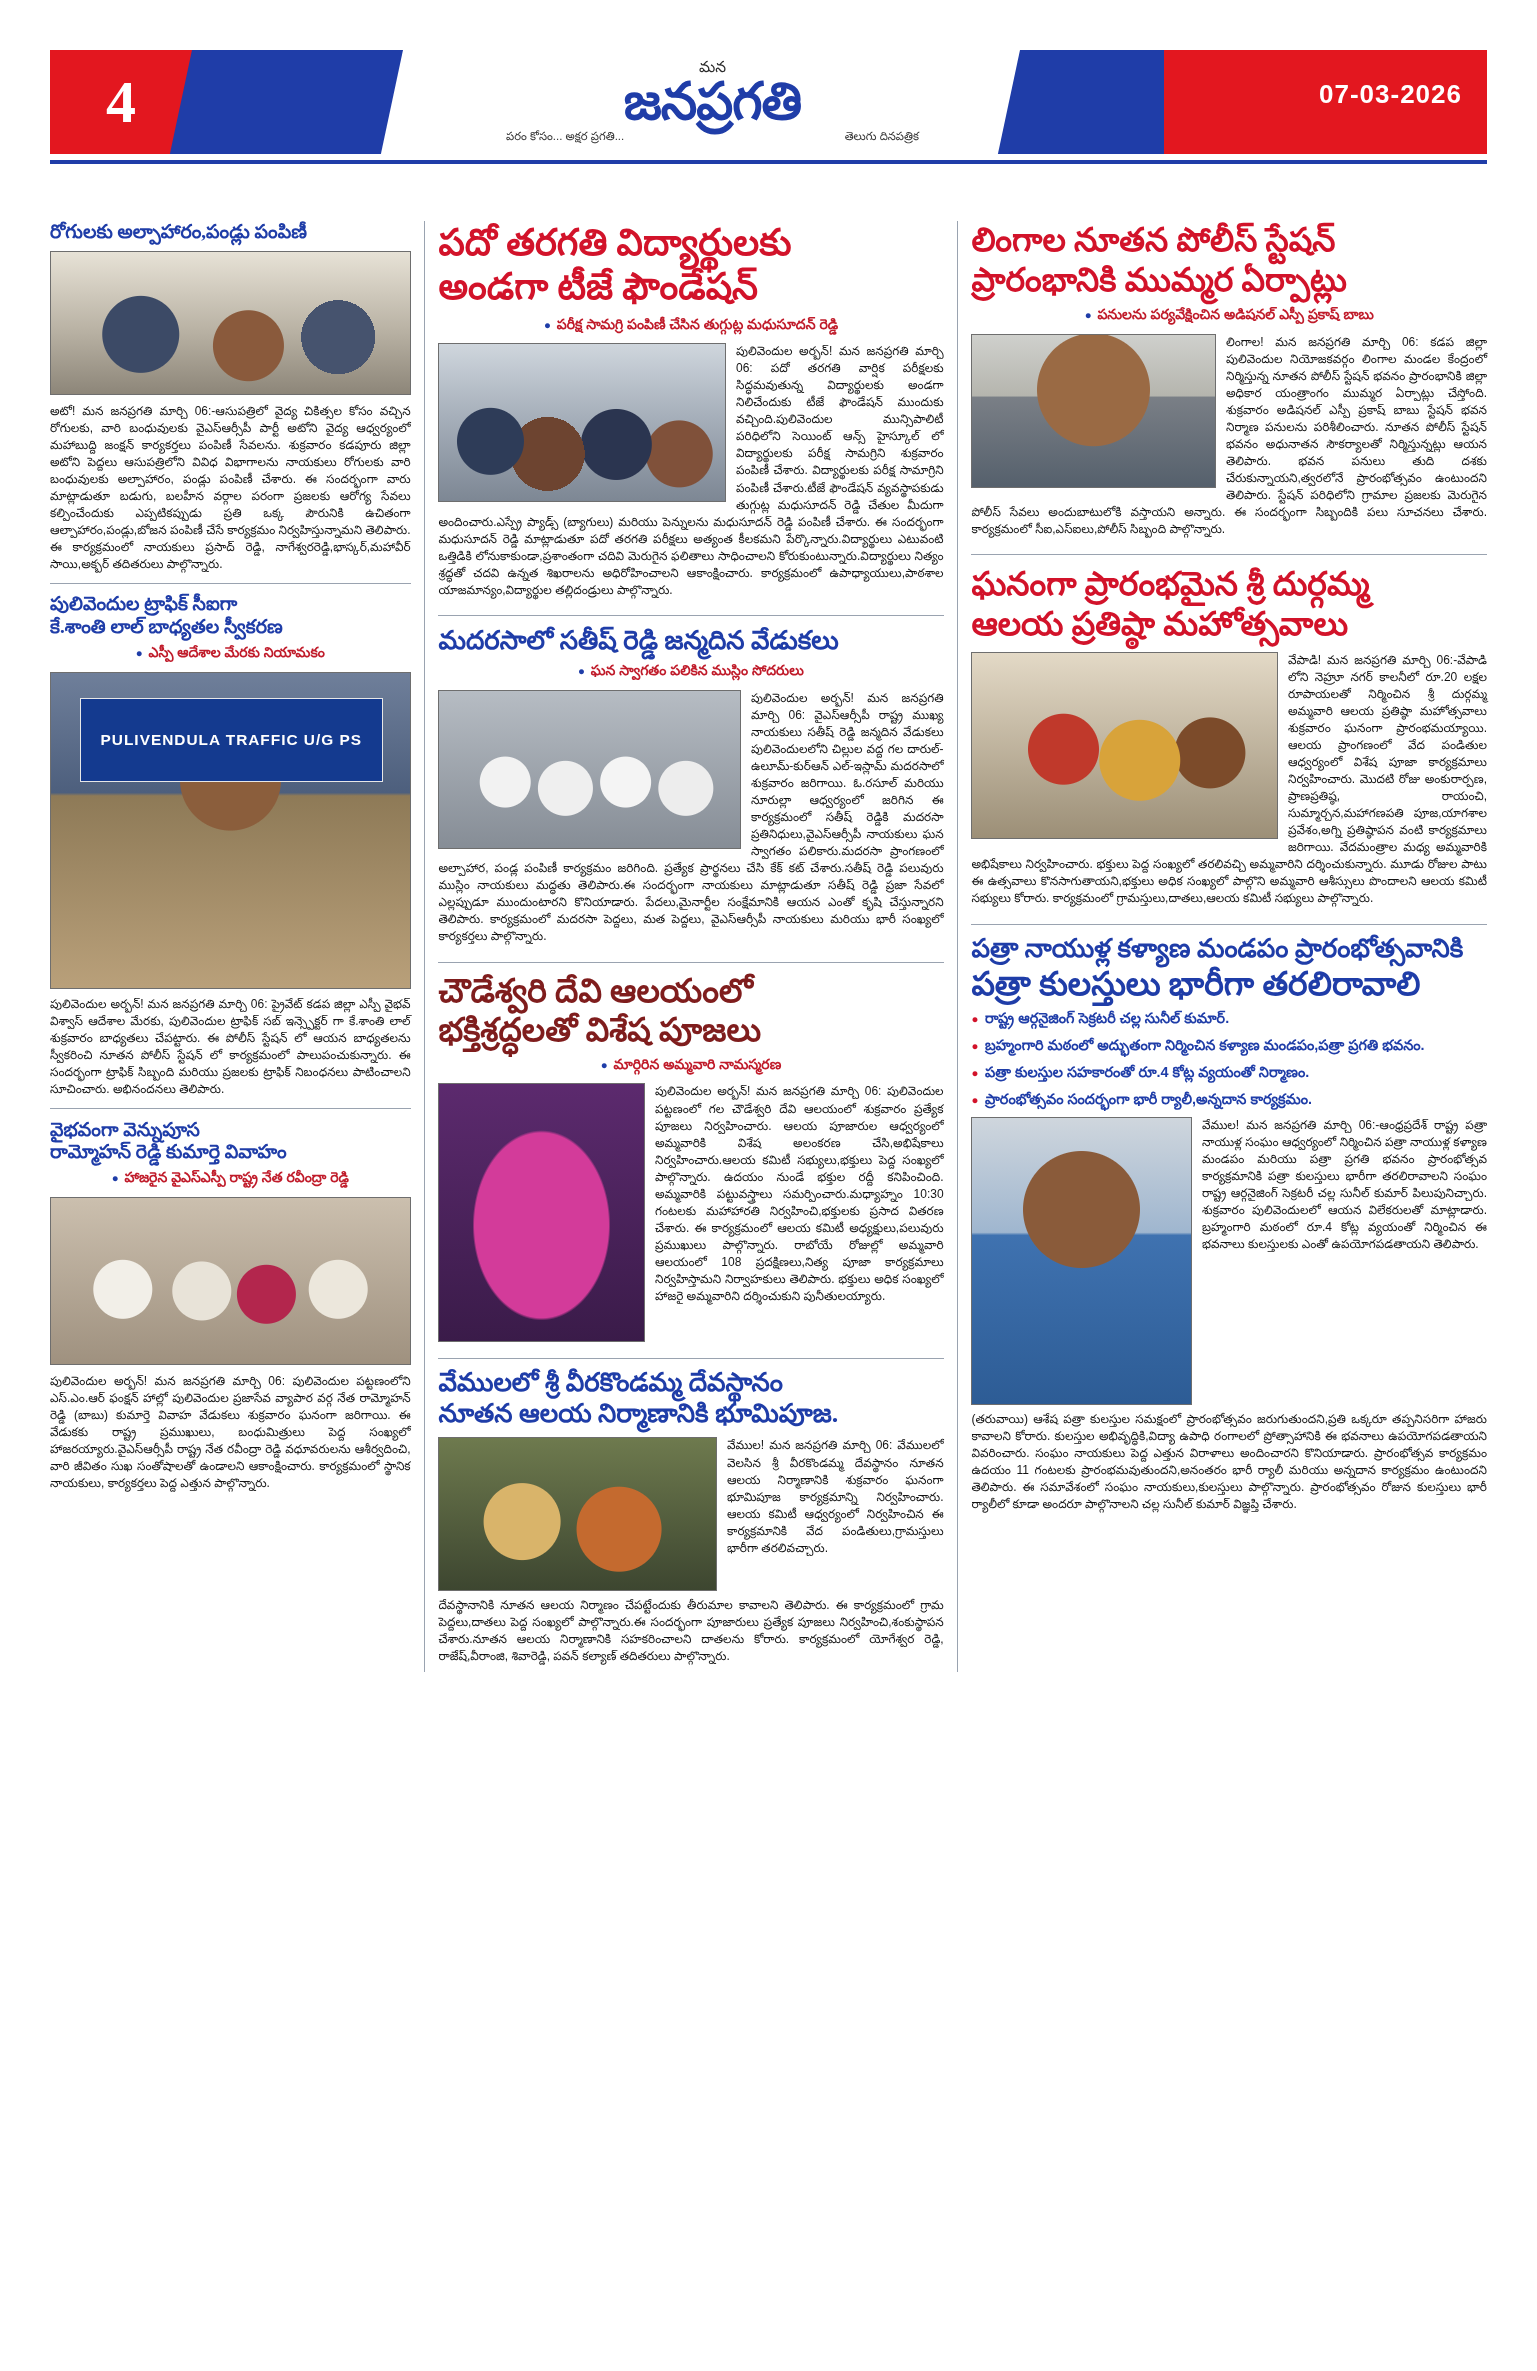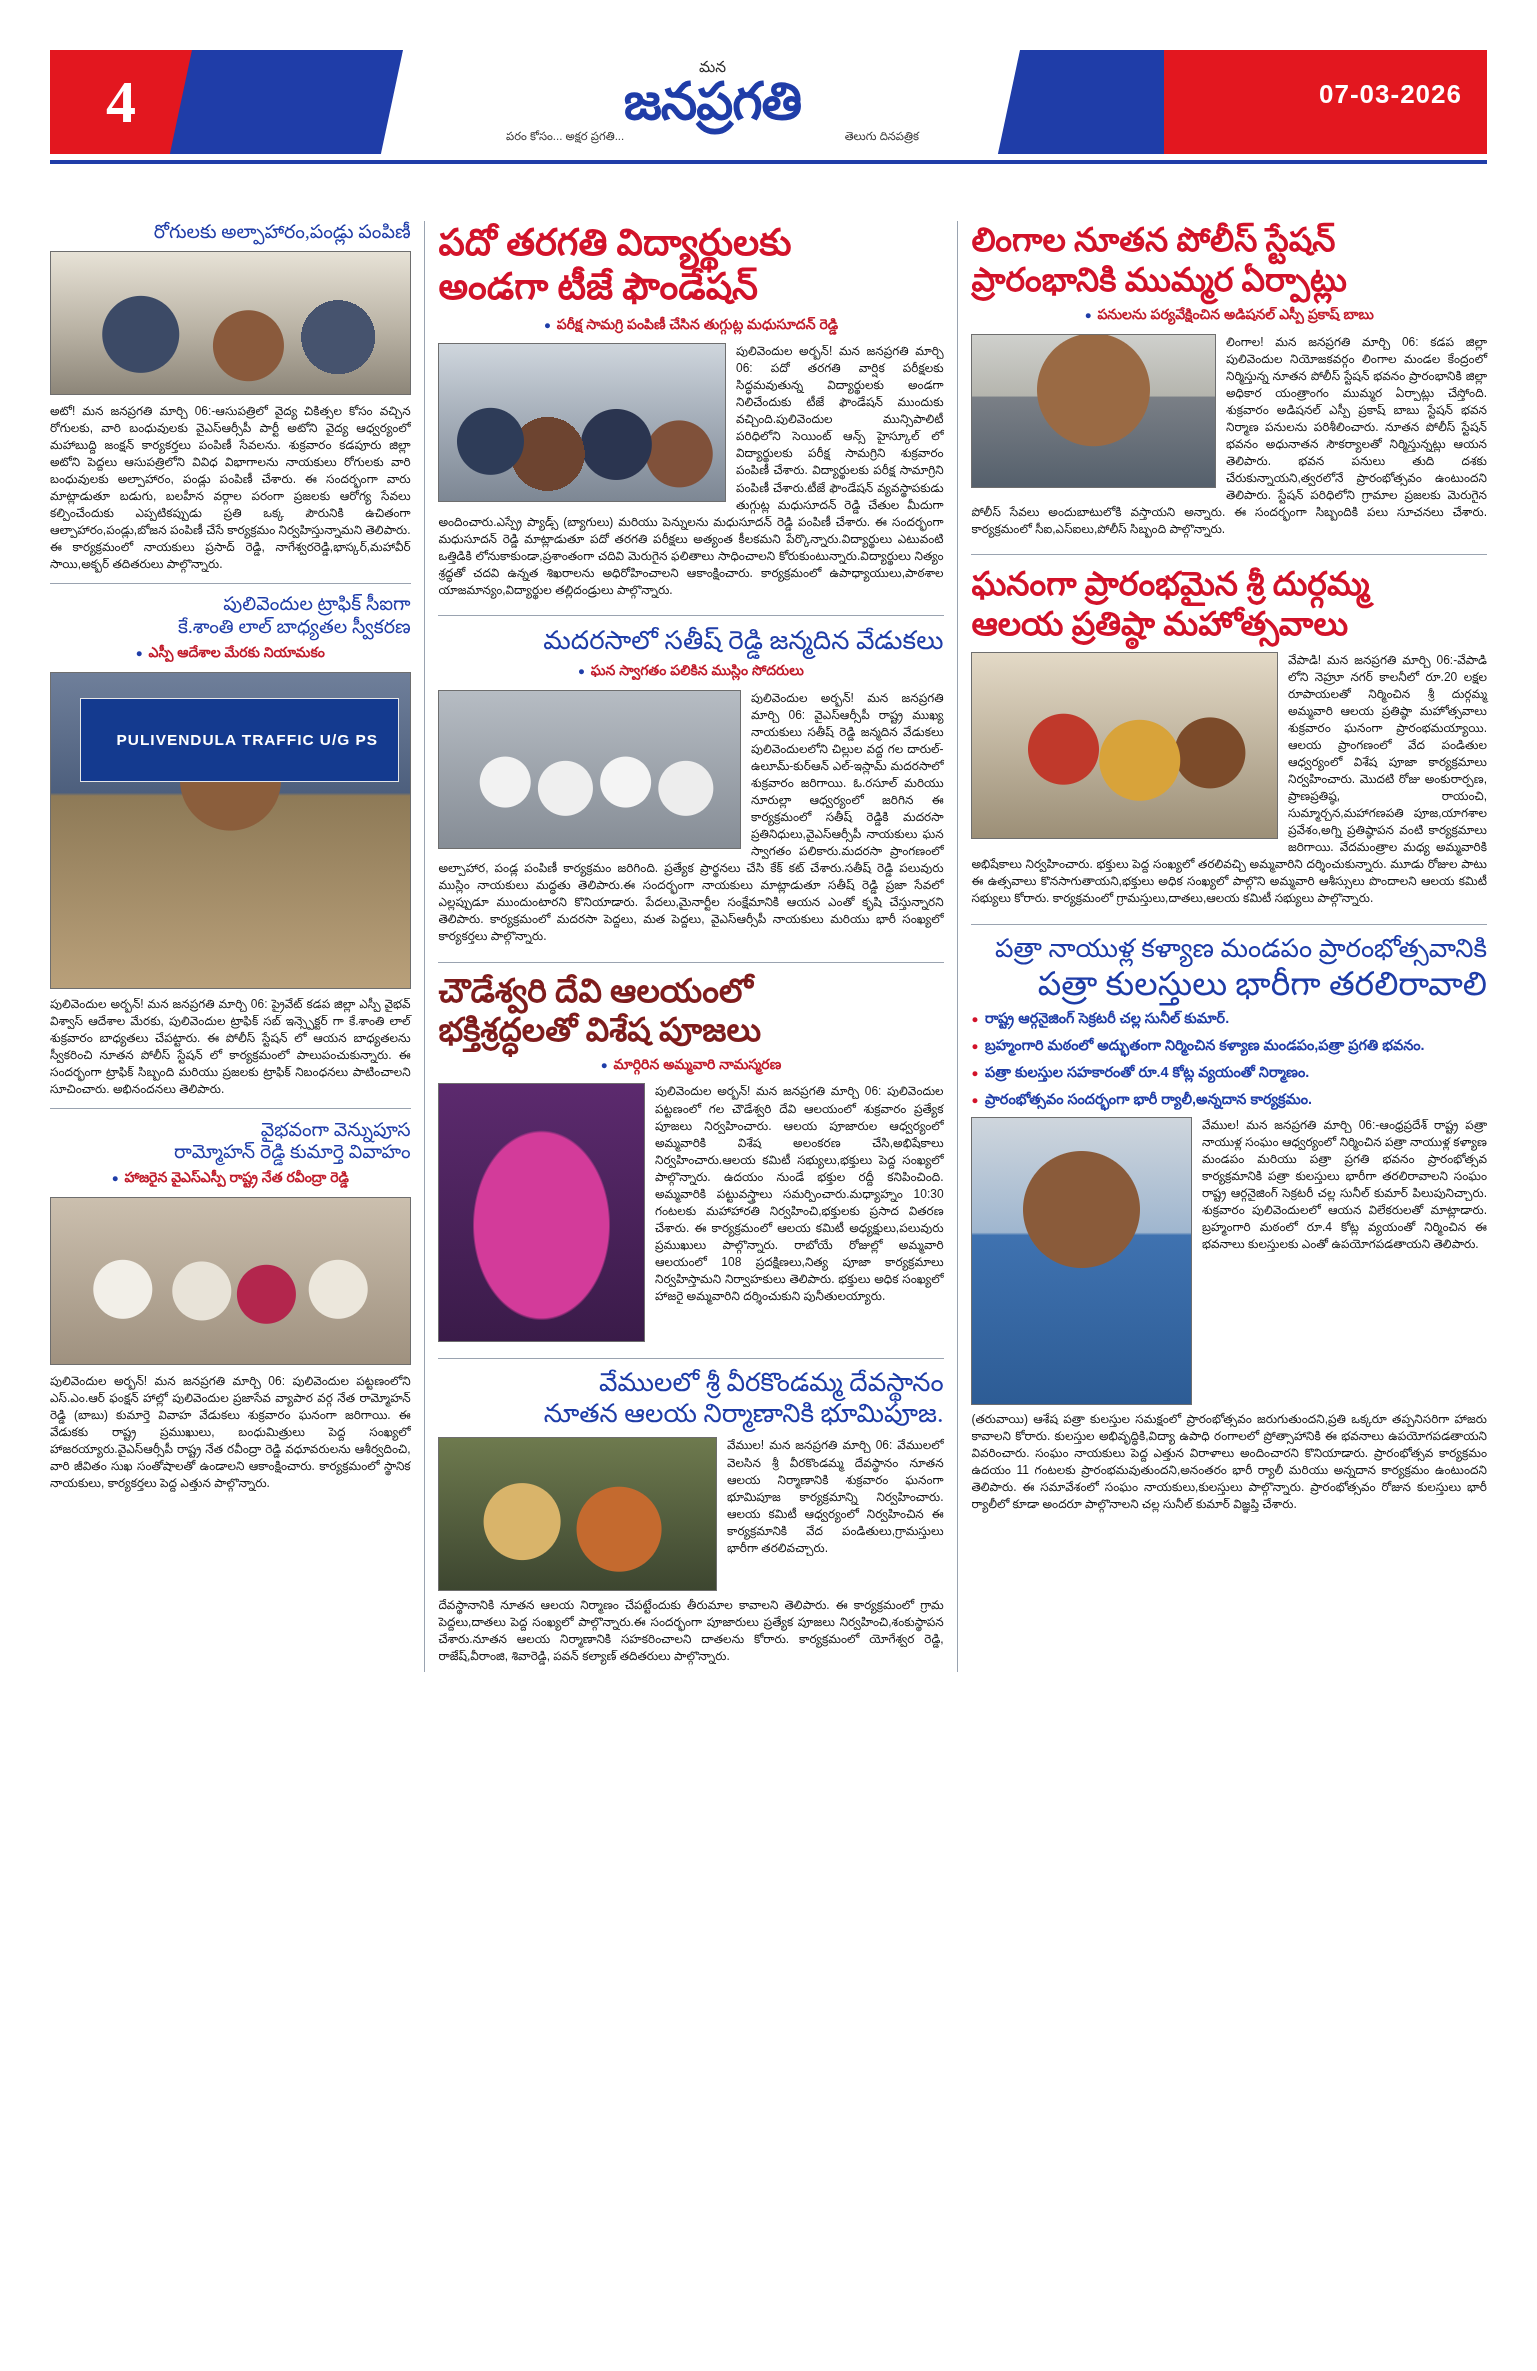--- a/index.html
+++ b/index.html
@@ -23,21 +23,21 @@
 
   
   .cols{position:absolute;left:50px;top:171px;width:1437px;display:flex;gap:0;}
   .col{box-sizing:border-box;}
   .col1{width:375px;padding-right:13.4px;border-right:1px solid #9aa3b0;}
   .col2{width:533px;padding:0 13.4px;border-right:1px solid #9aa3b0;}
   .col3{width:529px;padding-left:13.4px;}
 
   
   .hl-red{color:#d2132a;font-weight:bold;font-family:"Liberation Serif",serif;line-height:1.2;}
-  .hl-blue{color:#1f3da8;font-weight:normal;font-family:"Liberation Serif",serif;text-align:right;line-height:1.18;}
+  .hl-blue{color:#1f3da8;font-weight:bold;font-family:"Liberation Serif",serif;text-align:left;line-height:1.18;}
   .hl-purple{color:#7f1d1d;font-weight:bold;font-family:"Liberation Serif",serif;text-align:left;line-height:1.18;}
   .h-sm{font-size:19px;}
   .h-md{font-size:26px;}
   .h-lg{font-size:33px;}
   .h-xl{font-size:37px;}
   .sub-bullet{font-size:14px;color:#c01b2a;text-align:center;font-weight:bold;margin:5.8px 0 7.7px 0;}
   .sub-bullet:before{content:"\25CF";color:#1f3da8;margin-right:5.8px;font-size:11.5px;}
   .bullet-blue{font-size:14.4px;color:#1f3da8;font-weight:bold;margin:6.7px 0;}
   .bullet-blue:before{content:"\25CF";color:#d2132a;margin-right:6.7px;font-size:11.5px;}
   .body{font-size:12px;line-height:1.42;text-align:justify;color:#141414;}
@@ -83,21 +83,21 @@
      radial-gradient(circle at 30% 52%, #c0392b 0 35px, transparent 36px),
      radial-gradient(circle at 55% 58%, #d8a33a 0 40px, transparent 41px),
      radial-gradient(circle at 78% 54%, #7c4b2a 0 35px, transparent 36px),
      linear-gradient(180deg,#e3d9c6 0%, #9c8f77 100%);}
   .ph-mosque{background:
      radial-gradient(circle at 22% 58%, #f2f2f2 0 25px, transparent 26px),
      radial-gradient(circle at 42% 62%, #efefef 0 27px, transparent 28px),
      radial-gradient(circle at 62% 58%, #f4f4f4 0 25px, transparent 26px),
      radial-gradient(circle at 82% 62%, #ededed 0 27px, transparent 28px),
      linear-gradient(180deg,#b6bcc3 0%, #868d96 100%);}
-  .sign-board{position:absolute;left:8%;top:8%;width:84%;height:26%;background:#143a8f;border:1.9px solid #e7e7e7;display:flex;align-items:center;justify-content:center;color:#fff;font-size:15.4px;font-weight:bold;letter-spacing:1px;font-family:"Liberation Sans",sans-serif;padding-left:16px;}
+  .sign-board{position:absolute;left:8%;top:8%;width:84%;height:26%;background:#143a8f;border:1.9px solid #e7e7e7;display:flex;align-items:center;justify-content:center;color:#fff;font-size:15.4px;font-weight:bold;letter-spacing:1px;font-family:"Liberation Sans",sans-serif;}
 
   .wrap-left{float:left;margin:0 9.6px 5.8px 0;}
   .clearfix::after{content:"";display:block;clear:both;}
 </style>
 </head>
 <body>
 
 <div class="page">
 
   <div class="masthead">

